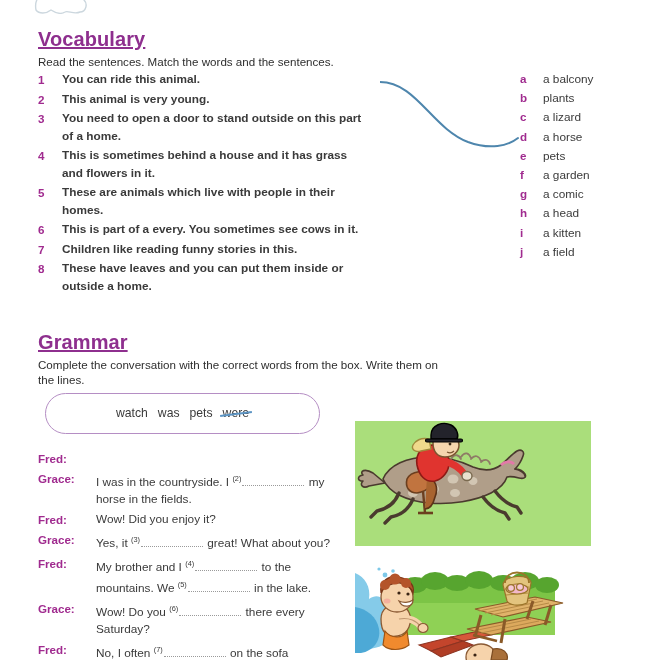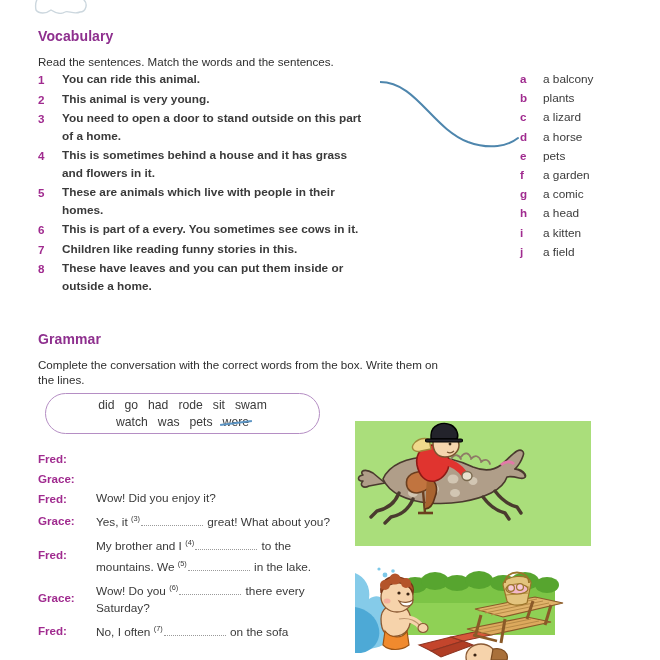--- a/index.html
+++ b/index.html
@@ -21,24 +21,25 @@
     position: absolute;
     left: 34px;
     top: -16px;
     width: 54px;
     height: 30px;
   }
 
   
   .section-title {
     position: absolute;
-    font-size: 14px;
+    font-size: 20px;
     font-weight: bold;
     color: #8e2f8e;
     letter-spacing: 0.1px;
+    text-decoration: underline;
   }
   #vocab-title { left: 38px; top: 28px; }
   #grammar-title { left: 38px; top: 331px; }
 
   .instruction {
     position: absolute;
     font-size: 11.6px;
     font-weight: normal;
     color: #2e2e2e;
     line-height: 15px;
@@ -148,21 +149,21 @@
 
   
   #dialogue {
     position: absolute;
     left: 38px;
     top: 450px;
     width: 310px;
   }
   .dialogue-row {
     display: flex;
-    align-items: center;
+    align-items: flex-start;
     margin-bottom: 3px;
   }
   .speaker {
     width: 58px;
     flex: 0 0 58px;
     font-size: 11.6px;
     font-weight: bold;
     color: #a02b8f;
     line-height: 17px;
   }
@@ -315,35 +316,33 @@
 <svg id="match-curve" viewBox="0 0 160 100">
   <path d="M0 14 C36 14, 52 60, 88 74 C110 82, 128 78, 138 70" fill="none" stroke="#4e86ad" stroke-width="2" stroke-linecap="round"></path>
 </svg>
 
 <div class="section-title" id="grammar-title">Grammar</div>
 
 <div class="instruction" id="grammar-instruction">Complete the conversation with the correct words from the box. Write them on the lines.</div>
 
 <div id="word-bank">
   <div class="bank-line">
-    <span>did</span><span>go</span><span>had</span><span>rode</span><span>sit</span><span>swam</span>
-  </div>
-  <div class="bank-line">
     <span>watch</span><span>was</span><span>pets</span><span class="bank-word-used">were</span>
   </div>
 </div>
 
 <div id="dialogue">
 
   <div class="dialogue-row">
     <div class="speaker">Fred:</div>
   </div>
 
   <div class="dialogue-row">
     <div class="speaker">Grace:</div>
+    <div class="dialogue-text"><span>I was in the countryside. I </span><span class="gap-num">(2)</span><span class="blank"></span><span> my horse in the fields.</span></div>
   </div>
 
   <div class="dialogue-row">
     <div class="speaker">Fred:</div>
     <div class="dialogue-text">Wow! Did you enjoy it?</div>
   </div>
 
   <div class="dialogue-row">
     <div class="speaker">Grace:</div>
     <div class="dialogue-text"><span>Yes, it </span><span class="gap-num">(3)</span><span class="blank"></span><span> great! What about you?</span></div>

